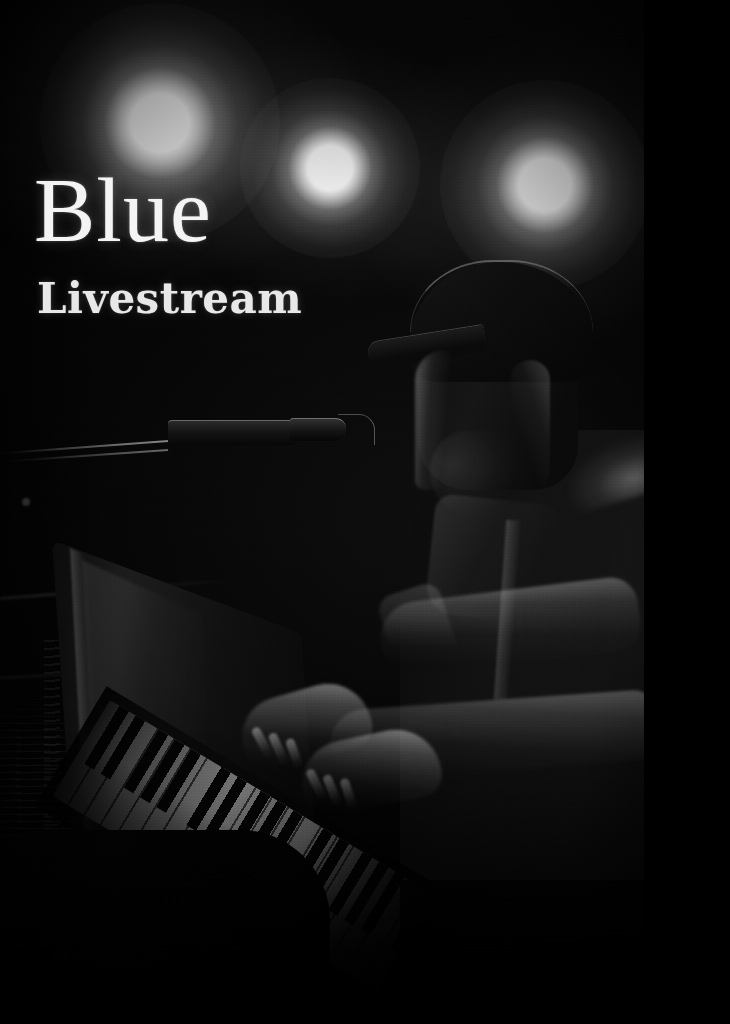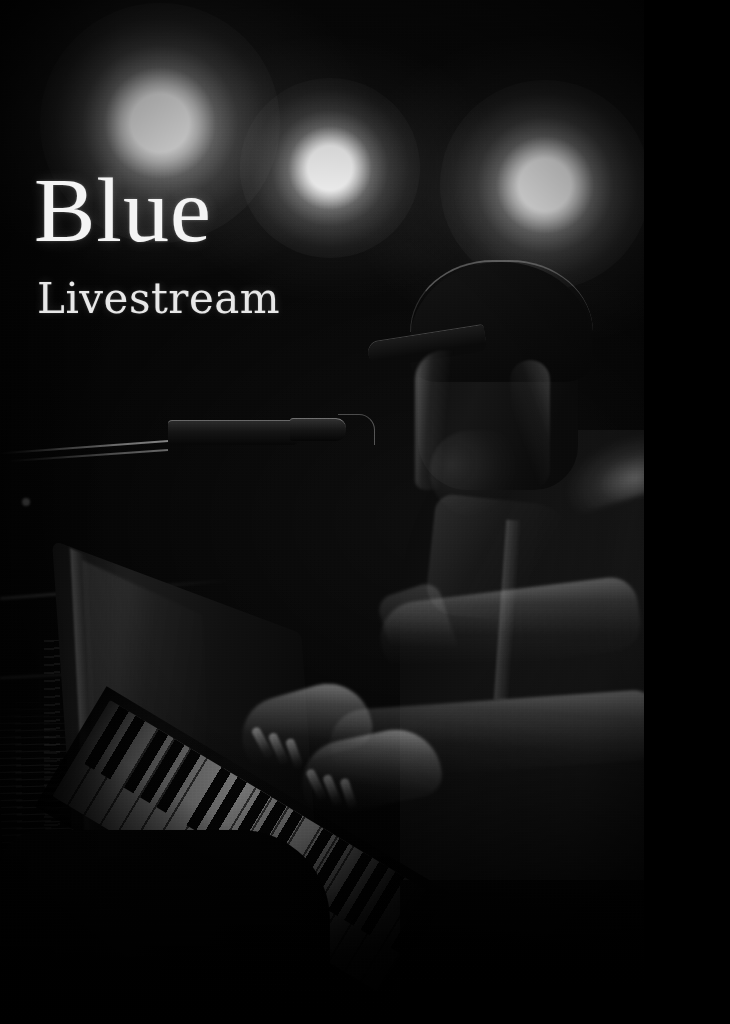--- a/index.html
+++ b/index.html
@@ -458,21 +458,21 @@
     color: #f4f4f4;
     letter-spacing: 1px;
     margin: 0;
     text-shadow: 0 0 14px rgba(255,255,255,0.18), 0 0 3px rgba(255,255,255,0.25);
     -webkit-text-stroke: 0.2px rgba(255,255,255,0.35);
   }
   .subtitle {
     font-family: "DejaVu Serif", "Liberation Serif", serif;
     font-size: 42px;
     line-height: 1.05;
-    font-weight: 400;
+    font-weight: 700;
     color: #e8e8e8;
     letter-spacing: 0.5px;
     margin: 24px 0 12px 3px;
     text-shadow: 0 0 10px rgba(255,255,255,0.16), 0 0 2px rgba(255,255,255,0.22);
   }
   .datetime {
     font-family: "DejaVu Serif", "Liberation Serif", serif;
     font-size: 36px;
     line-height: 1.05;
     font-weight: 400;

